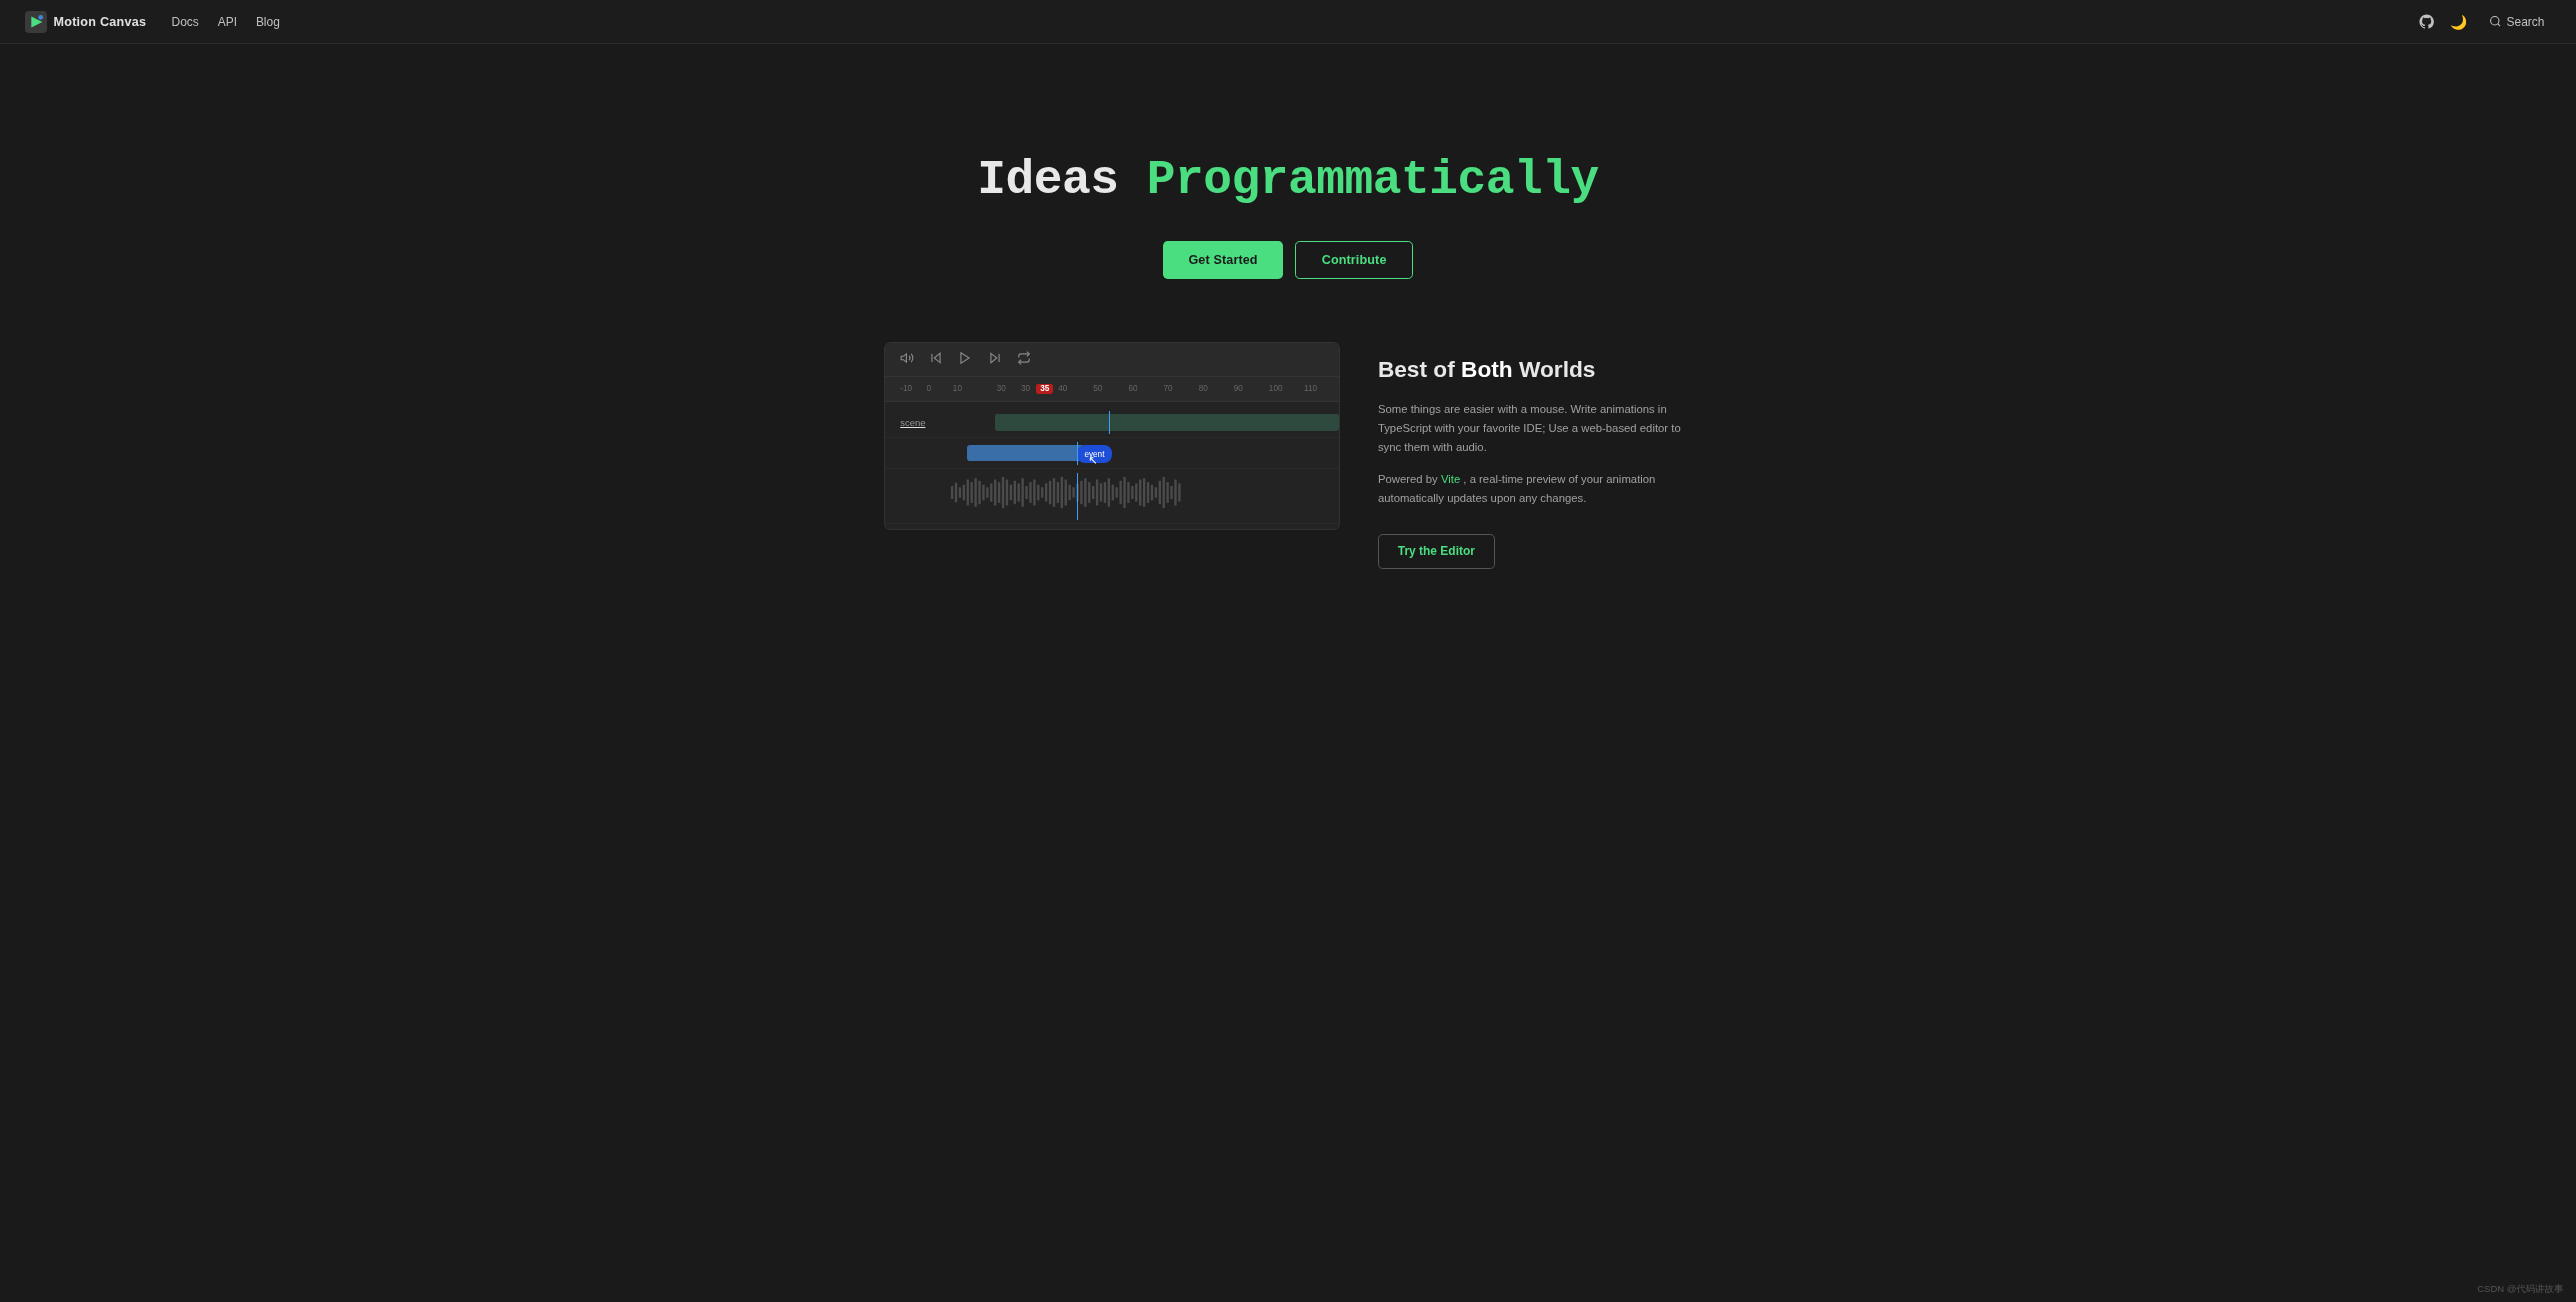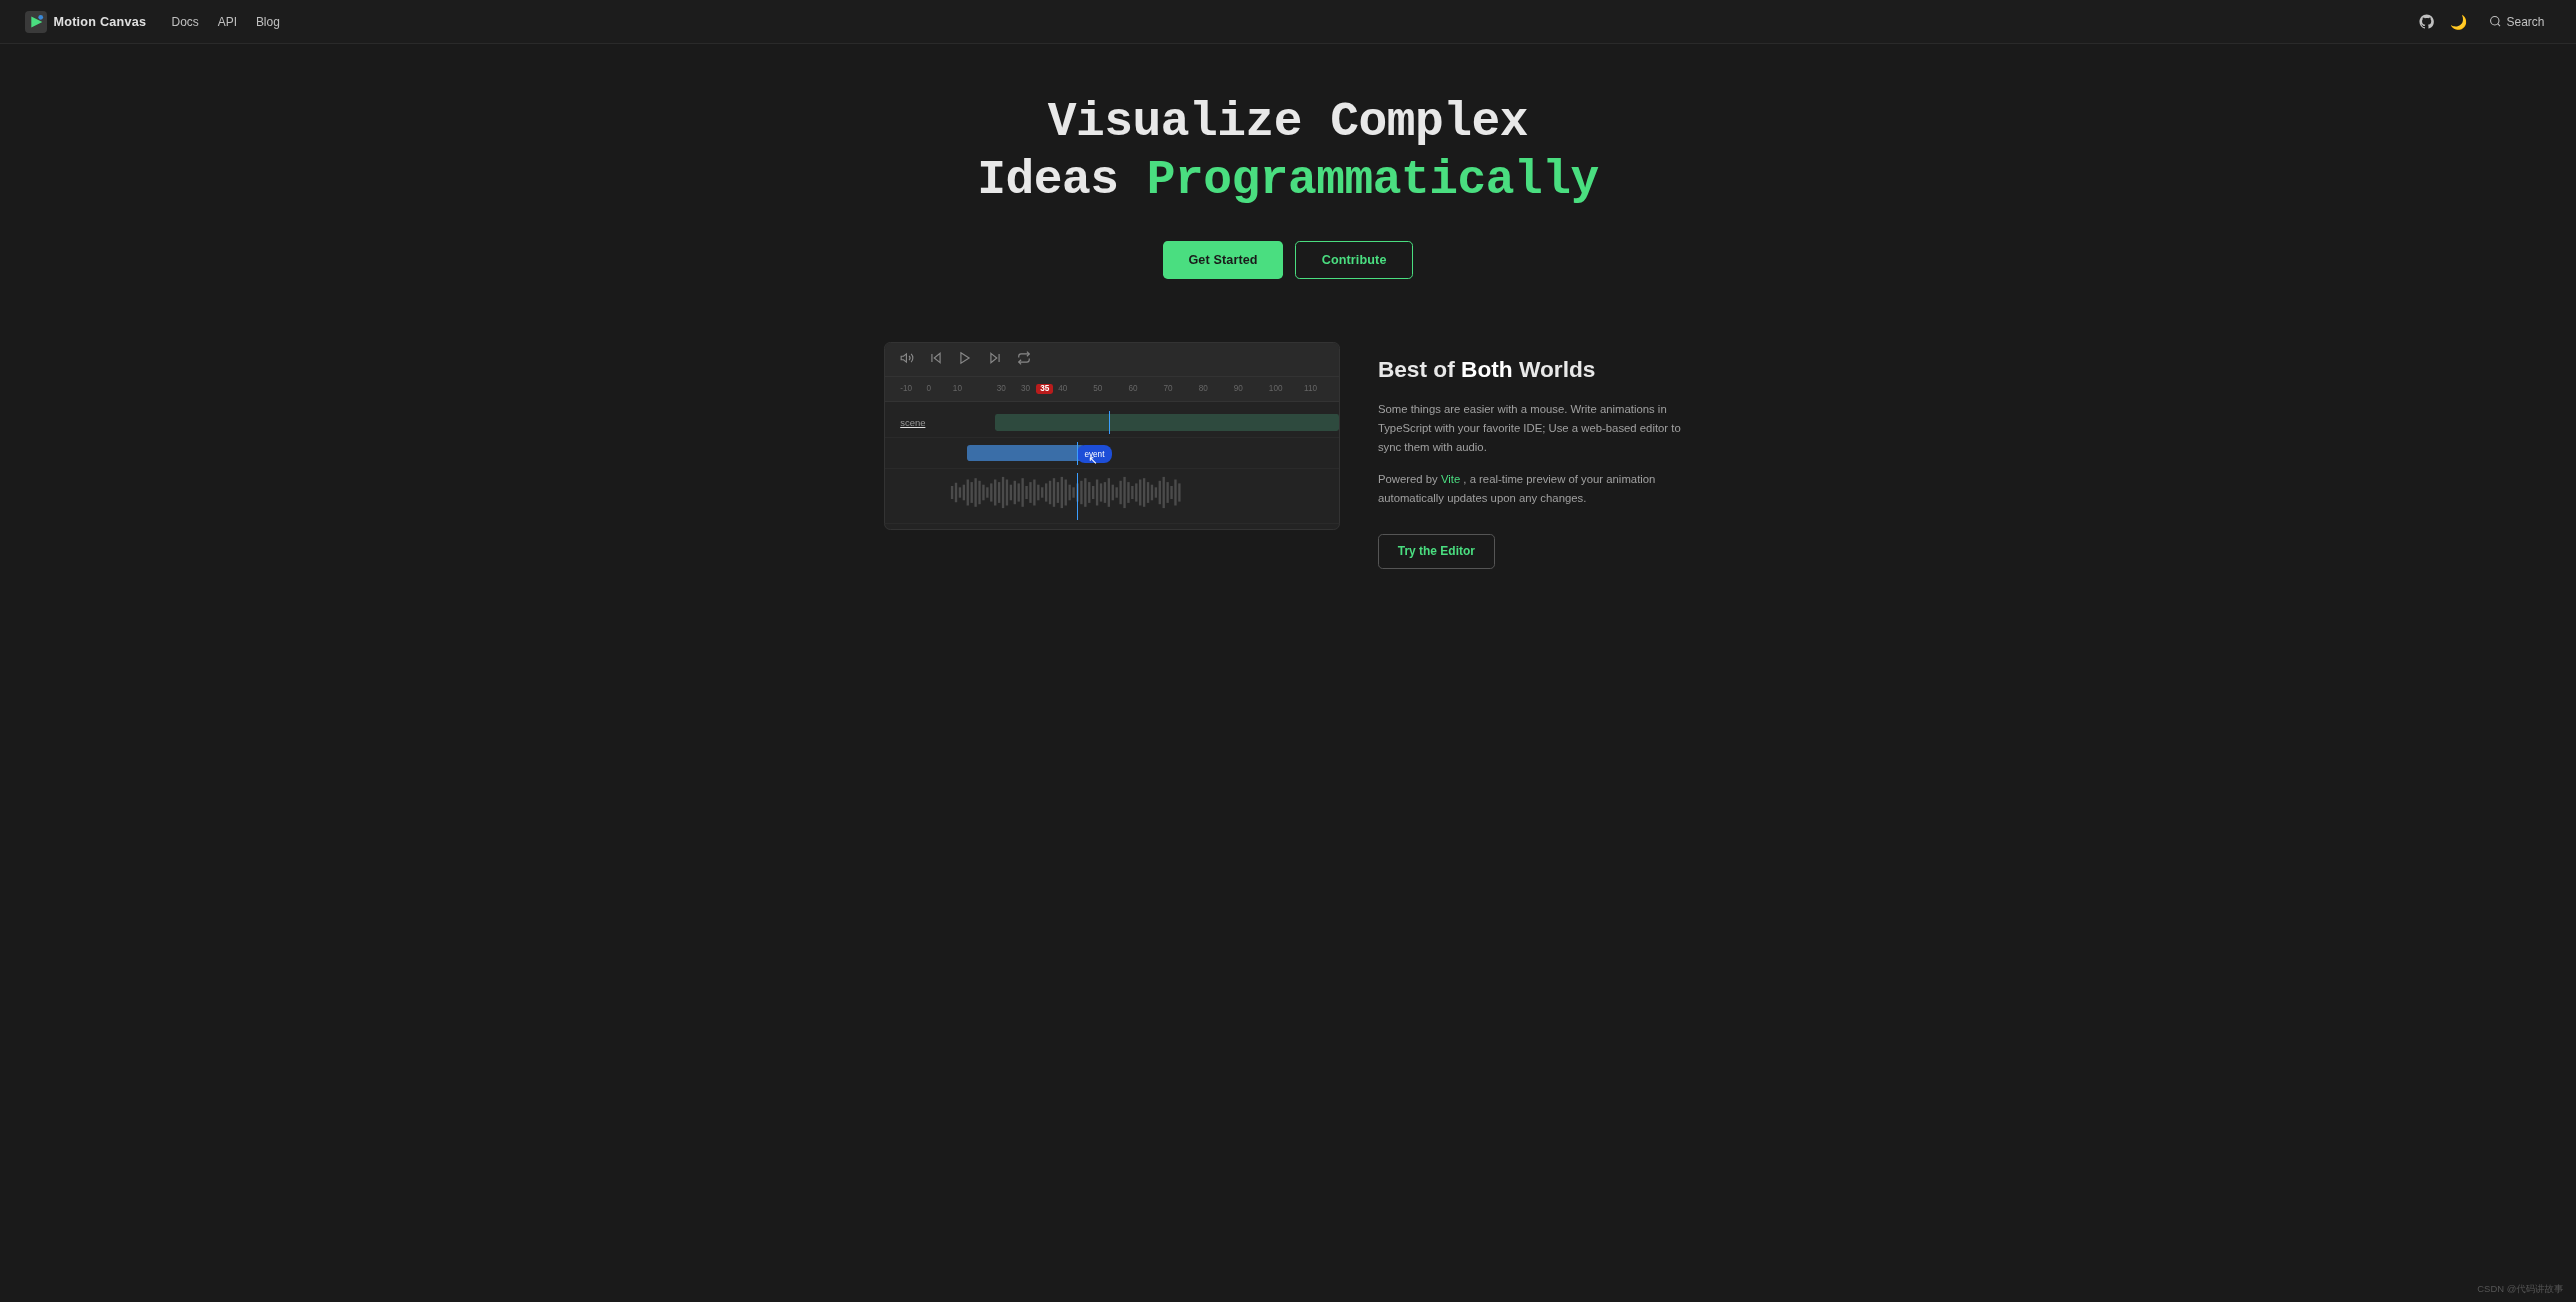--- a/index.html
+++ b/index.html
@@ -356,21 +356,21 @@
         <circle cx="11" cy="11" r="8"></circle>
         <line x1="21" y1="21" x2="16.65" y2="16.65"></line>
       </svg>
       <span>Search</span>
     </button>
   </div>
 </nav>
 
 <section class="hero">
   <h1 class="hero-title">
-    <span>Visualize Complex</span><br>
+    <br>
     <span>Ideas</span>
     <span class="highlight">Programmatically</span>
   </h1>
 
   <div class="hero-buttons">
     <button class="btn-primary">Get Started</button>
     <button class="btn-secondary">Contribute</button>
   </div>
 </section>
 

